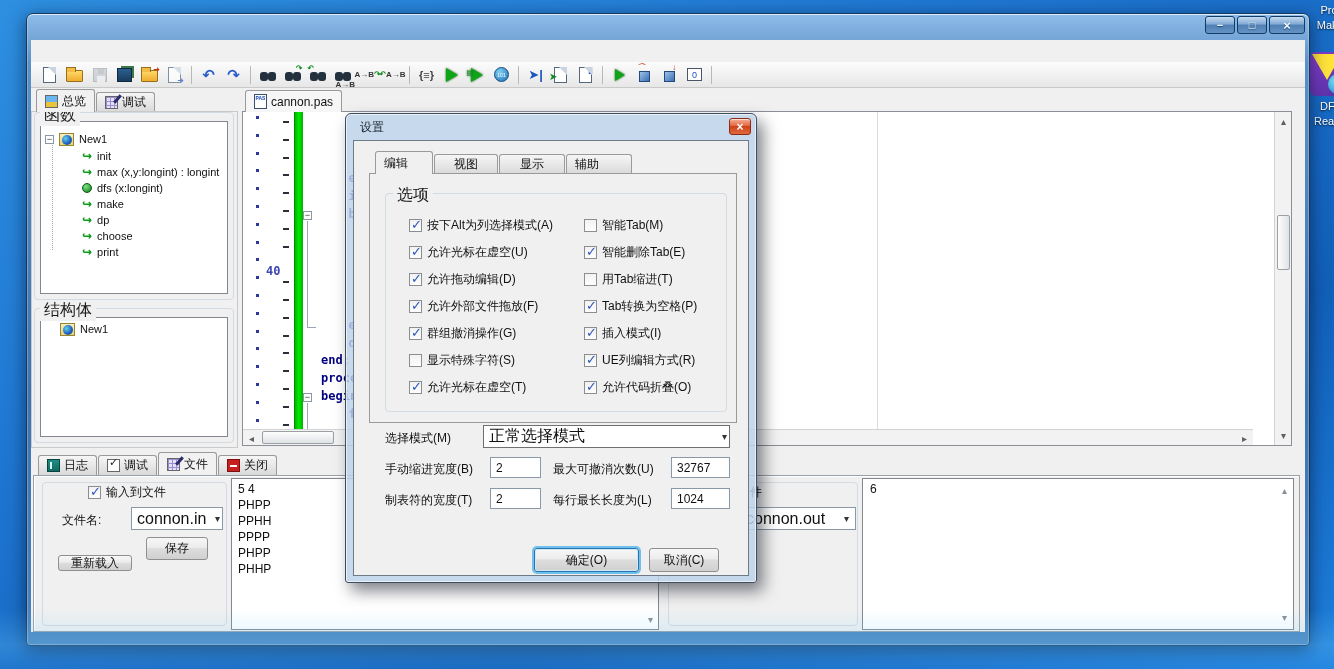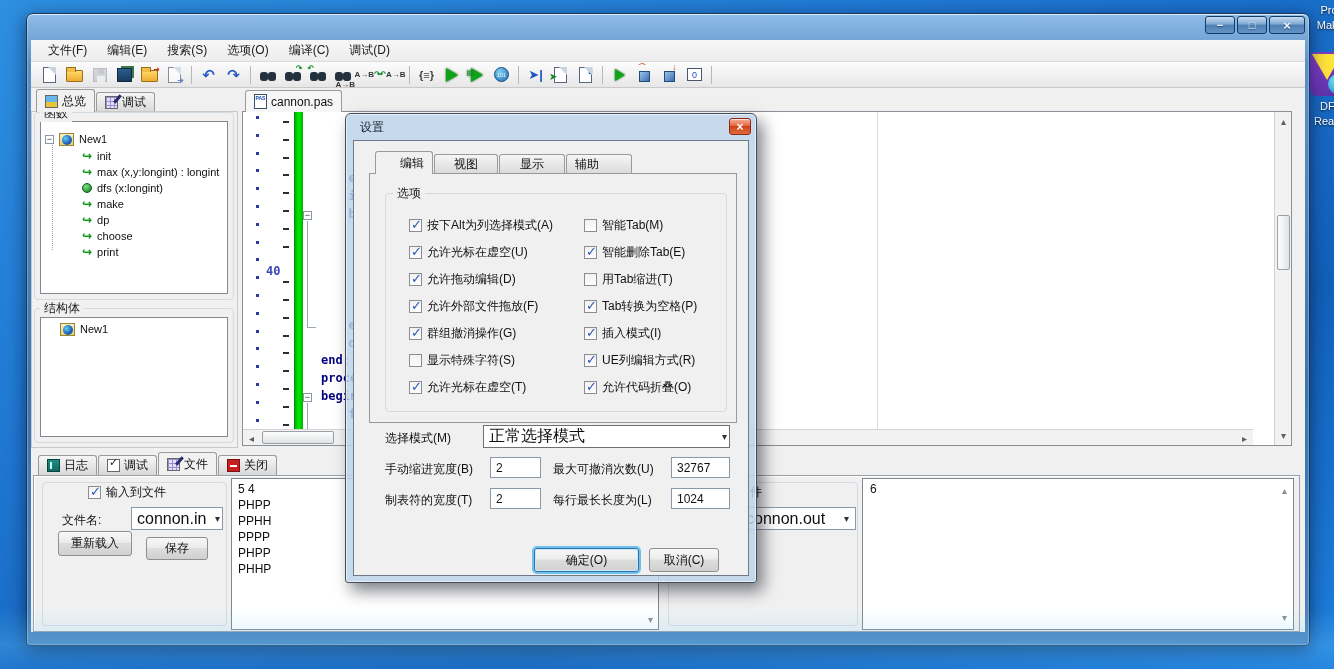--- a/index.html
+++ b/index.html
@@ -64,21 +64,21 @@
 .tico-pic{background:linear-gradient(180deg,#69b6ef 55%,#e8c33c 55%)}
 .tico-grid{background:#e6e0f8;background-image:linear-gradient(#9a8fd0 1px,transparent 1px),linear-gradient(90deg,#9a8fd0 1px,transparent 1px);background-size:4px 4px}
 .tico-grid::after{content:"";position:absolute;right:-2px;top:-3px;width:3px;height:10px;background:#2a2a6e;transform:rotate(40deg)}
 .tico-book{background:linear-gradient(#1d8f86,#0e6b63);border-color:#07433d}
 .tico-book::after{content:"";position:absolute;left:2px;top:2px;width:2px;height:7px;background:#d9f2ef}
 .tico-close{background:#c81e1e;border-color:#7c0f0f}
 .tico-close::after{content:"";position:absolute;left:2px;top:5px;width:7px;height:2px;background:#fff}
 .tico-pas{width:13px;height:15px;background:#fff;border:1px solid #38506e;color:#1a49b4;font-size:5px;font-weight:bold;text-align:center;line-height:6px}
 
 .gbox{border:1px solid #d2dae2;border-radius:4px;background:#f0f0f0}
-.glabel{position:absolute;background:#f0f0f0;padding:0 4px;font-size:12px;color:#1a1a1a;z-index:2}
+.glabel{position:absolute;background:#f0f0f0;padding:0 4px;font-size:16px;color:#1a1a1a;z-index:2}
 .sunken{background:#fff;border:1px solid #828790}
 .trow{position:absolute;height:16px;display:flex;align-items:center;gap:5px;font-size:11px;white-space:nowrap}
 .texp{width:9px;height:9px;border:1px solid #8a97a8;background:#fff;font-size:9px;line-height:7px;text-align:center;color:#333;flex:0 0 auto}
 .texp::before{content:"−"}
 .tnode{width:15px;height:13px;background:linear-gradient(#f7eec2,#e8d27a);border:1px solid #9a8430;position:relative;flex:0 0 auto}
 .tnode::after{content:"";position:absolute;left:2px;top:1px;width:10px;height:10px;border-radius:50%;background:radial-gradient(circle at 35% 35%,#5fd4e8,#1d57c0 60%,#0f8a3a)}
 .tarrow{color:#0b9a1c;font-weight:bold;font-size:12px;line-height:1;flex:0 0 auto}
 .tarrow::before{content:"↪"}
 .tball{width:10px;height:10px;border-radius:50%;background:radial-gradient(circle at 35% 30%,#7fe27f,#0e7c1e);border:1px solid #085a12;flex:0 0 auto}
 
@@ -135,28 +135,20 @@
 
   <div class="abs win"></div>
   <div class="abs client"></div>
 
   <div class="abs wbtns">
     <div class="wbtn wbtn-min"></div>
     <div class="wbtn wbtn-max"></div>
     <div class="wbtn wbtn-close" style="width:36px"></div>
   </div>
 
-  <div class="abs menubar">
-    <span class="mitem">文件(F)</span>
-    <span class="mitem">编辑(E)</span>
-    <span class="mitem">搜索(S)</span>
-    <span class="mitem">选项(O)</span>
-    <span class="mitem">编译(C)</span>
-    <span class="mitem">调试(D)</span>
-  </div>
 
   <div class="abs toolbar">
     <div class="tbtn">
         <span class="ip"></span>
       </div>
     <div class="tbtn">
         <span class="ifold"></span>
       </div>
     <div class="tbtn dim">
         <span class="idisk"></span>
@@ -381,21 +373,21 @@
   <div class="abs gbox" style="left:42px;top:482px;width:185px;height:144px"></div>
   <div class="cbrow abs" style="left:88px;top:484px">
     <span class="cbox checked"></span>
     <span>输入到文件</span>
   </div>
   <div class="abs" style="left:62px;top:512px">文件名:</div>
   <div class="combo abs" style="left:131px;top:507px;width:92px;height:23px">
     <span>connon.in</span>
     <span class="dd"></span>
   </div>
-  <div class="btn abs" style="left:58px;top:531px;width:74px;height:25px">重新载入</div>
+  <div class="btn abs" style="left:58px;top:555px;width:74px;height:16px">重新载入</div>
   <div class="btn abs" style="left:146px;top:537px;width:62px;height:23px">保存</div>
 
   <div class="abs sunken" style="left:231px;top:478px;width:428px;height:152px;overflow:hidden">
     <div style="padding:2px 6px;line-height:16px">
       <div>5 4</div>
       <div>PHPP</div>
       <div>PPHH</div>
       <div>PPPP</div>
       <div>PHPP</div>
       <div>PHHP</div>
@@ -421,21 +413,21 @@
     <span class="sa sa-u" style="right:1px;top:4px;color:#8a8f96"></span>
     <span class="sa sa-d" style="right:1px;bottom:4px;color:#8a8f96"></span>
   </div>
 
   <div class="abs dlg">
     <div class="dlg-title">设置</div>
     <div class="dlg-close"></div>
     <div class="dlg-body"></div>
 
     <div class="abs tstrip" style="left:29px;top:37px">
-      <div class="tab act" style="width:58px;justify-content:flex-end;background:#f0f0f0">
+      <div class="tab act" style="width:58px;justify-content:flex-start;background:#f0f0f0">
           <span>编辑</span>
         </div>
       <div class="tab" style="width:64px;justify-content:center">
           <span>视图</span>
         </div>
       <div class="tab" style="width:66px;justify-content:center">
           <span>显示</span>
         </div>
       <div class="tab" style="width:66px;justify-content:flex-start">
           <span>辅助</span>

